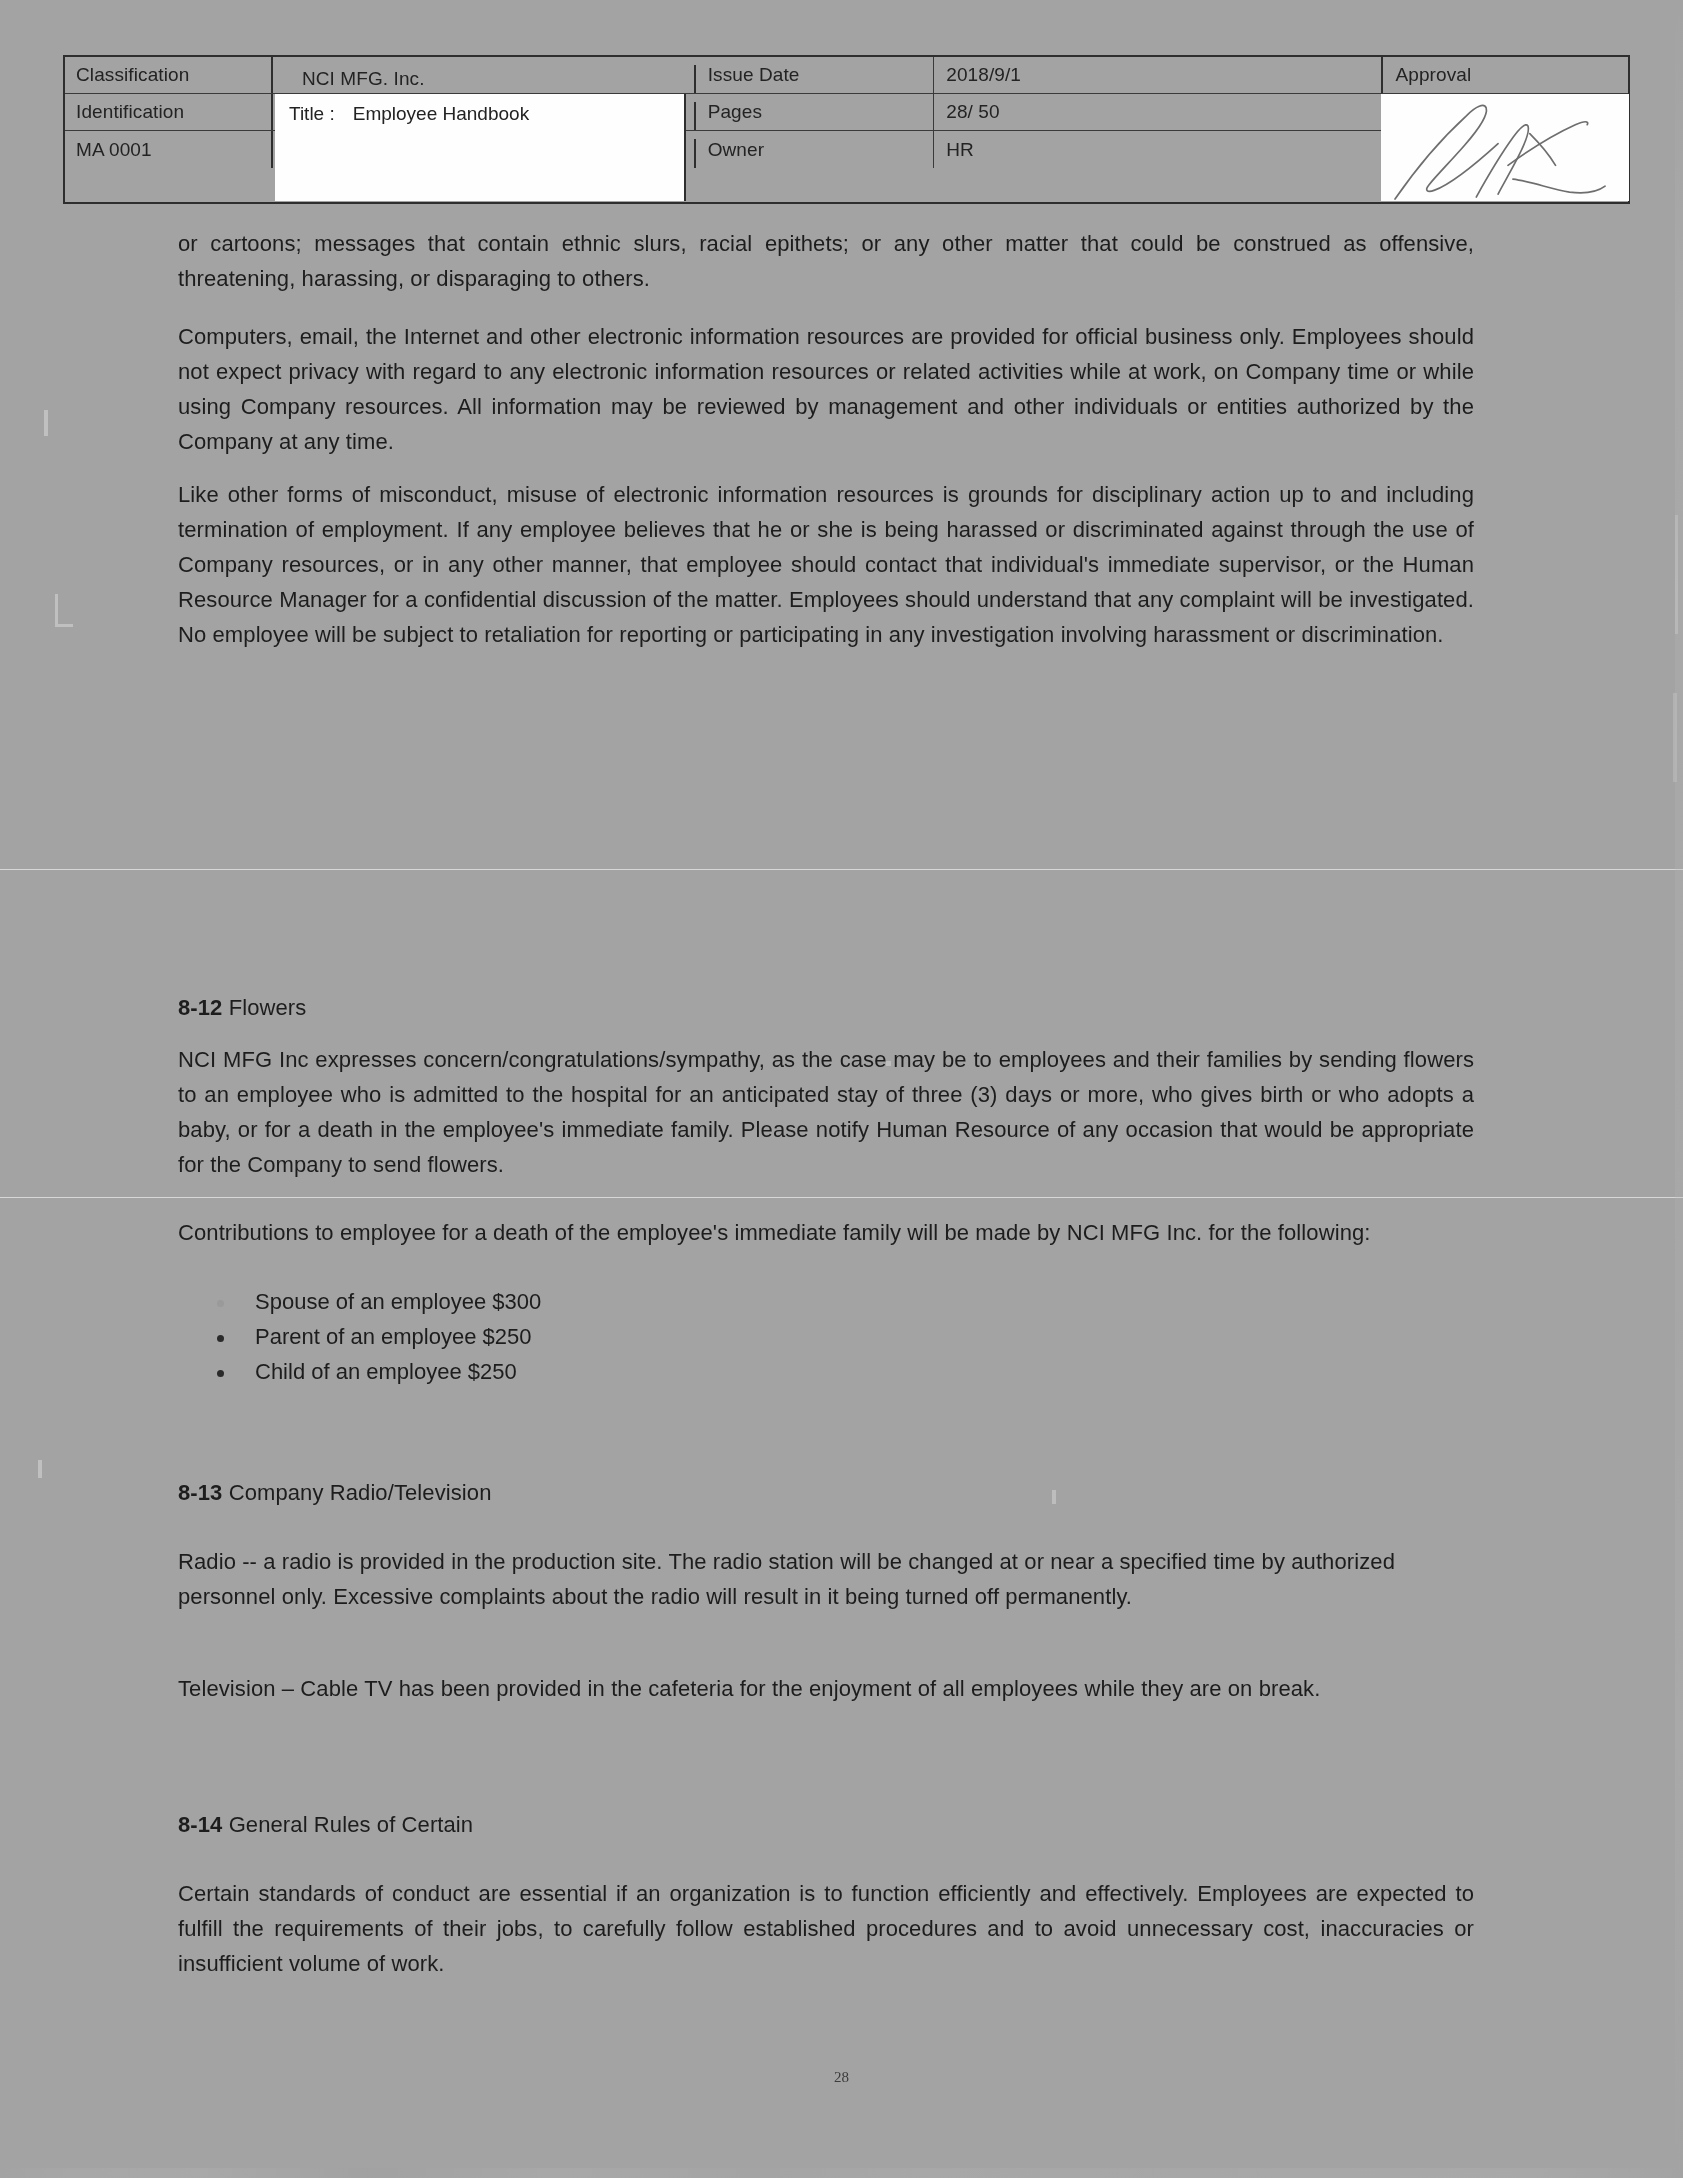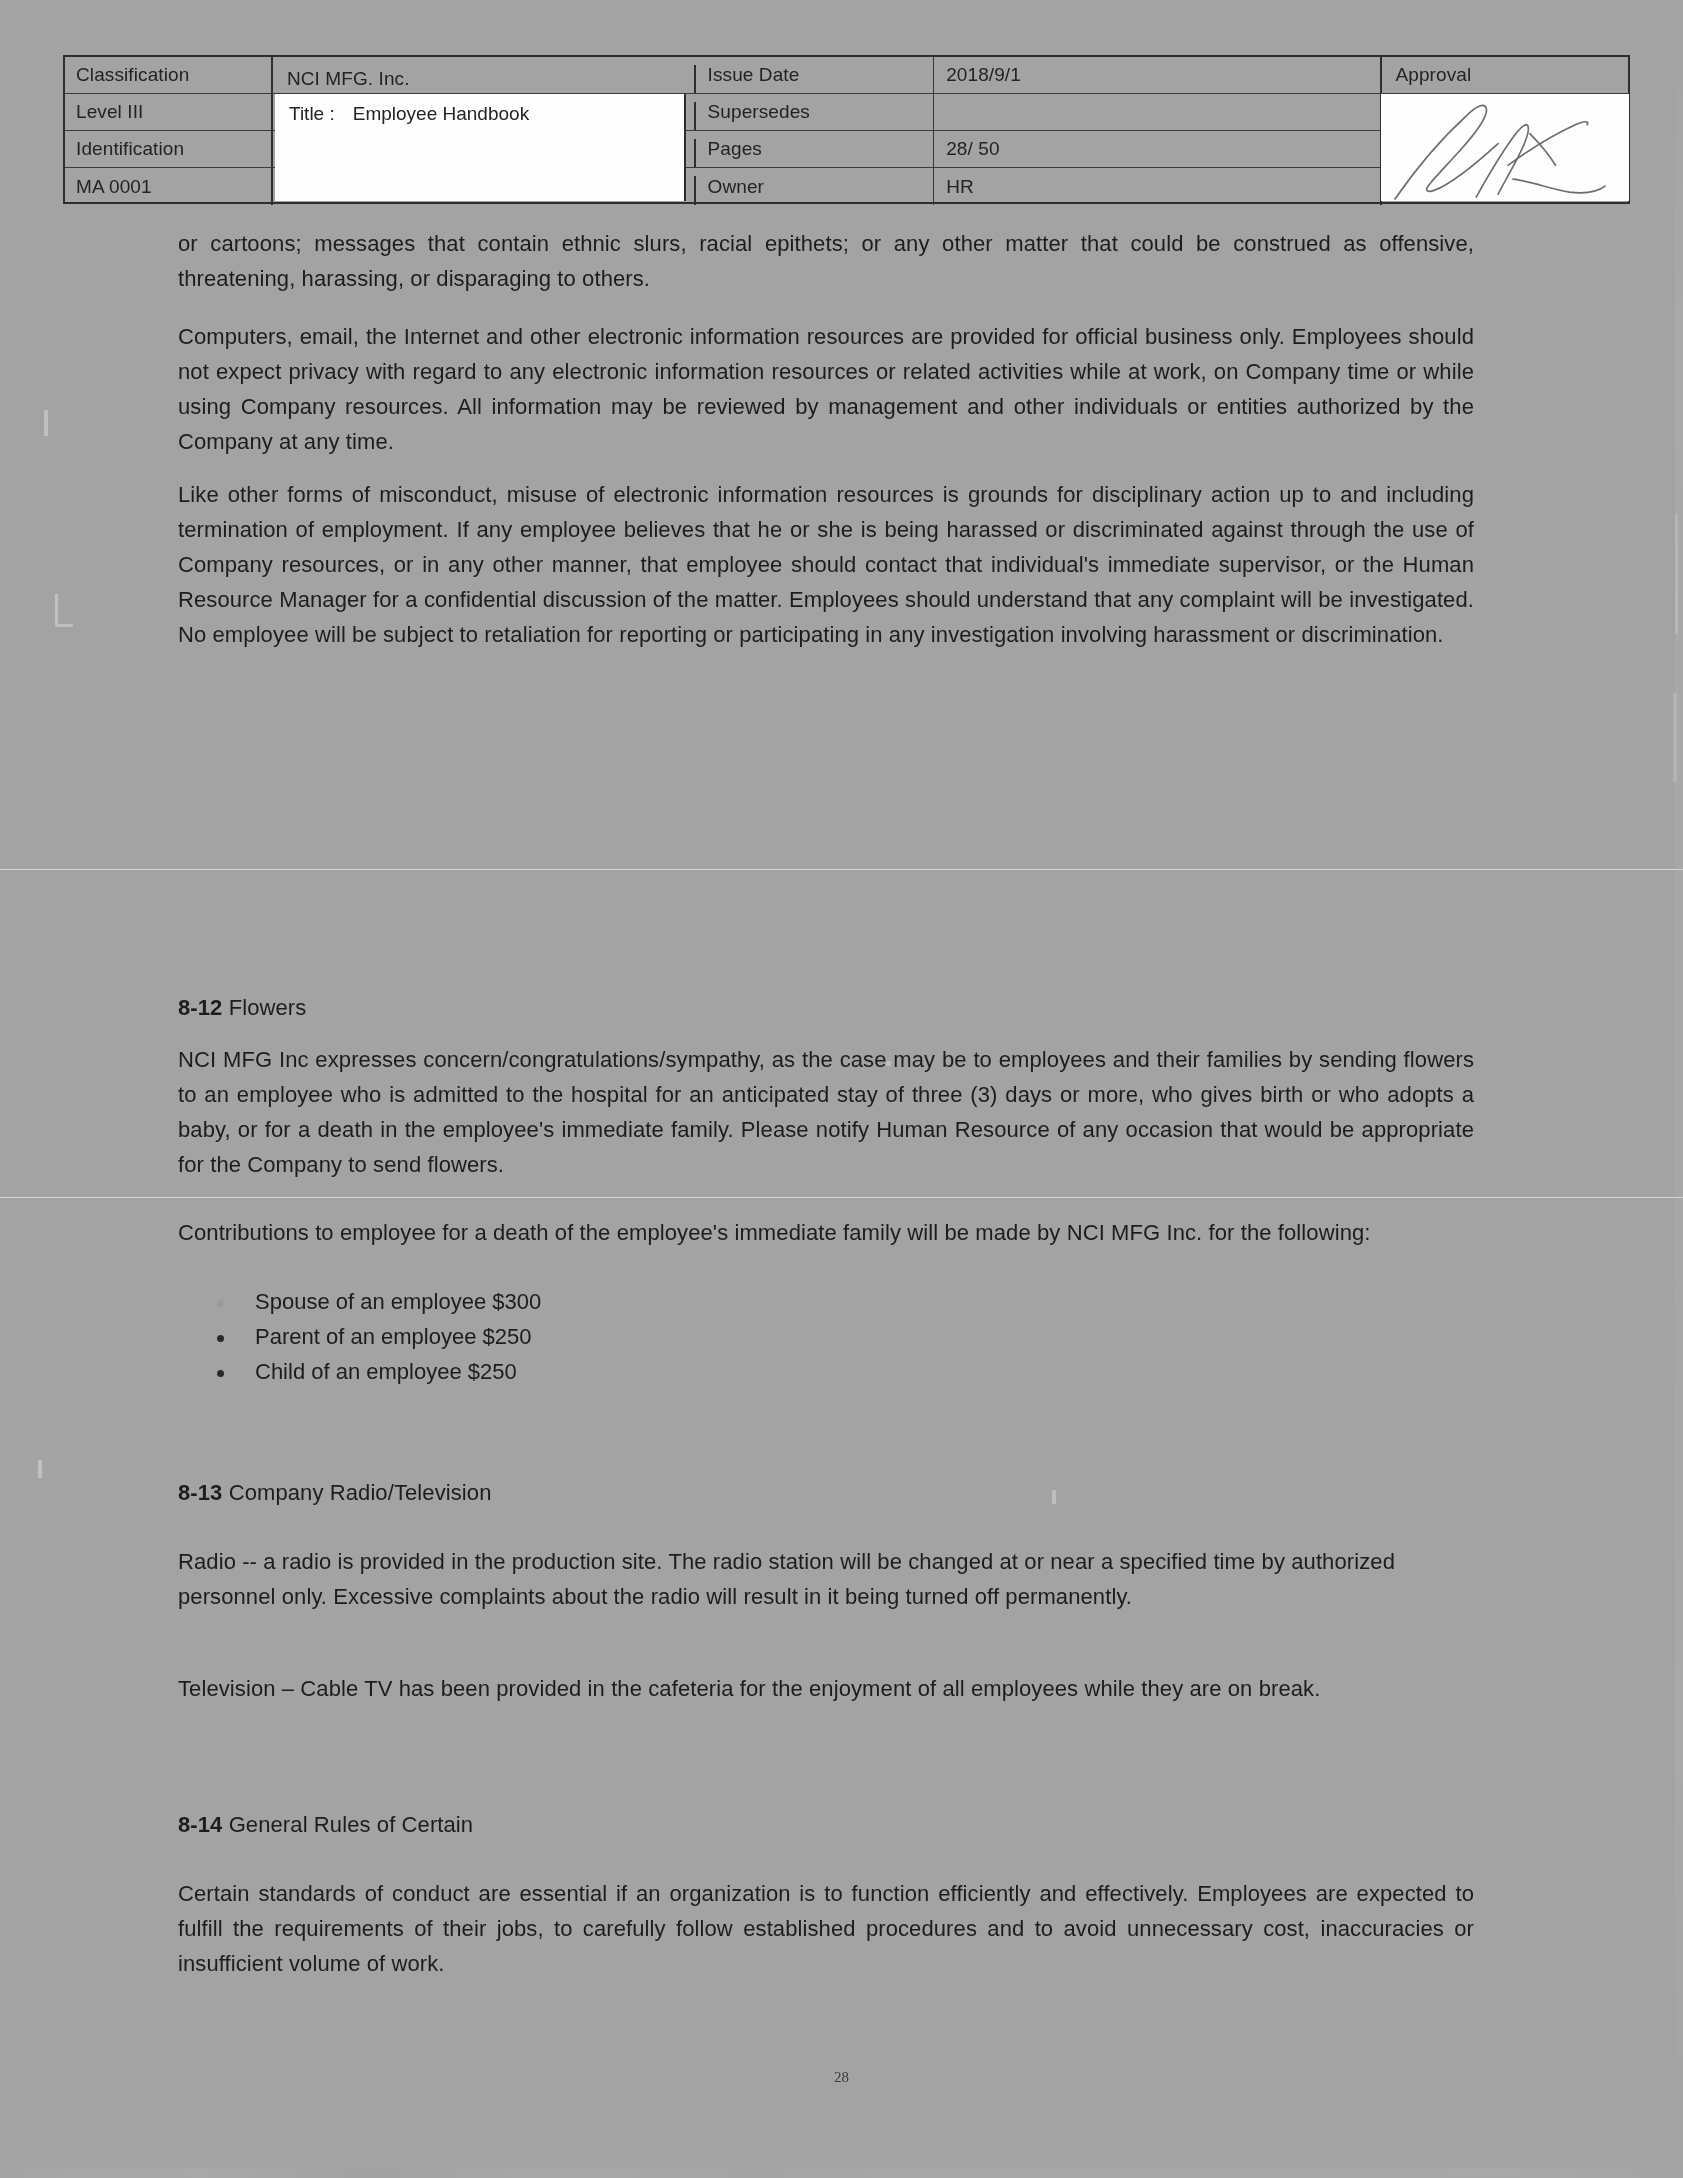--- a/index.html
+++ b/index.html
@@ -72,21 +72,21 @@
     box-sizing: border-box;
     display: flex;
     align-items: center;
     font-size: 19px;
     letter-spacing: 0.1px;
     padding-left: 11px;
     color: #232323;
     white-space: nowrap;
   }
   .c-label   { width: 210px; border-right: 2px solid #2e2e2e; }
-  .c-title   { width: 427px; border-right: 2px solid #2e2e2e; padding-left: 14px; margin-top: 8px; }
+  .c-title   { width: 427px; border-right: 2px solid #2e2e2e; padding-left: 29px; margin-top: 8px; }
   .c-field   { width: 241px; border-right: 1.5px solid #3a3a3a; padding-left: 12px; }
   .c-value   { width: 453px; border-right: 2px solid #2e2e2e; padding-left: 12px; }
   .c-approve { width: 248px; padding-left: 13px; }
 
   
   #title-block {
     position: absolute;
     left: 210px;
     top: 37px;
     width: 411px;
@@ -206,27 +206,20 @@
   <div id="header-table">
 
     <div class="hrow sep">
       <div class="hcell c-label">Classification</div>
       <div class="hcell c-title">NCI MFG. Inc.</div>
       <div class="hcell c-field">Issue Date</div>
       <div class="hcell c-value">2018/9/1</div>
       <div class="hcell c-approve">Approval</div>
     </div>
 
-    <div class="hrow sep">
-      <div class="hcell c-label">Level III</div>
-      <div class="hcell c-title"></div>
-      <div class="hcell c-field">Supersedes</div>
-      <div class="hcell c-value"></div>
-      <div class="hcell c-approve"></div>
-    </div>
 
     <div class="hrow sep">
       <div class="hcell c-label">Identification</div>
       <div class="hcell c-title"></div>
       <div class="hcell c-field">Pages</div>
       <div class="hcell c-value">28/ 50</div>
       <div class="hcell c-approve"></div>
     </div>
 
     <div class="hrow">

